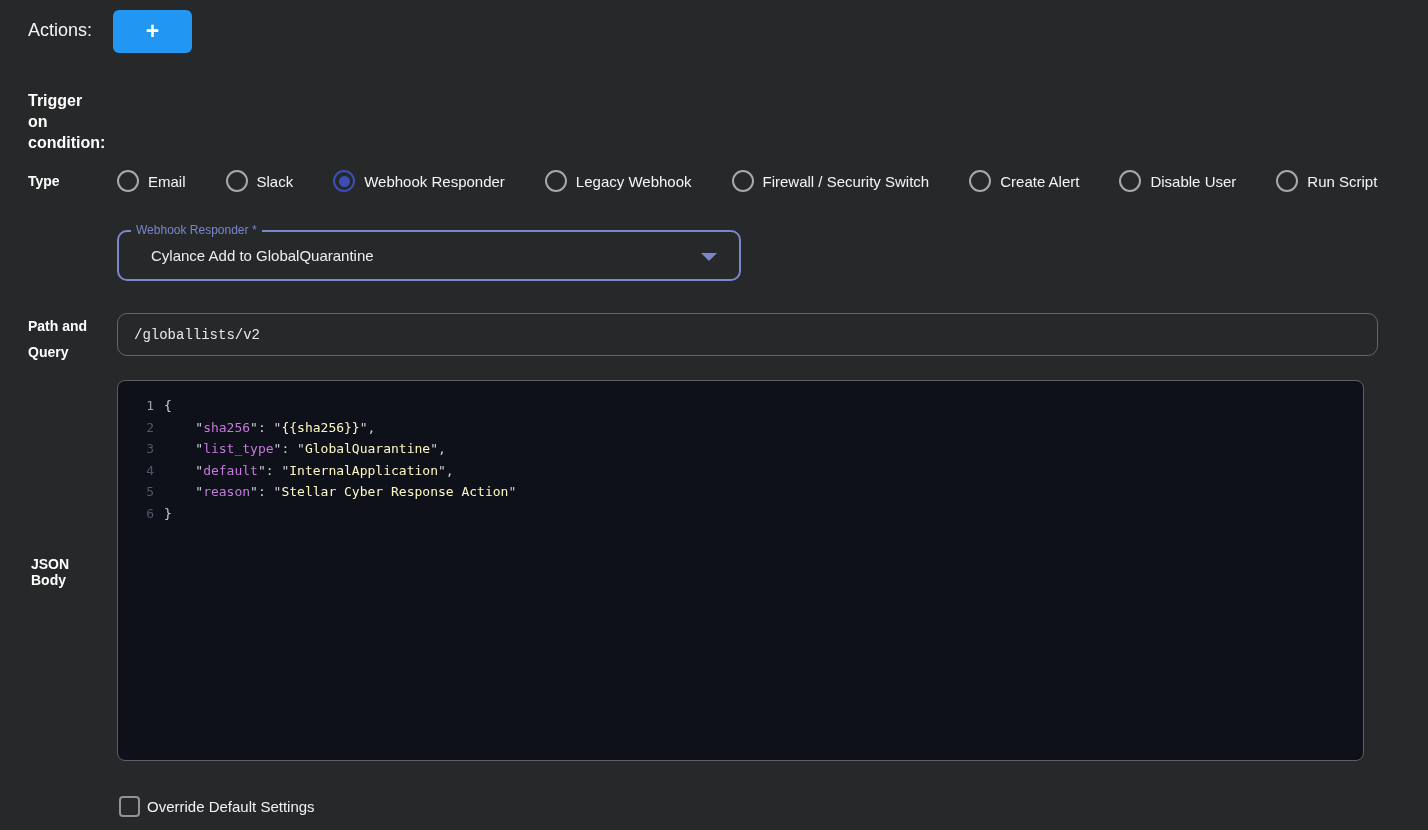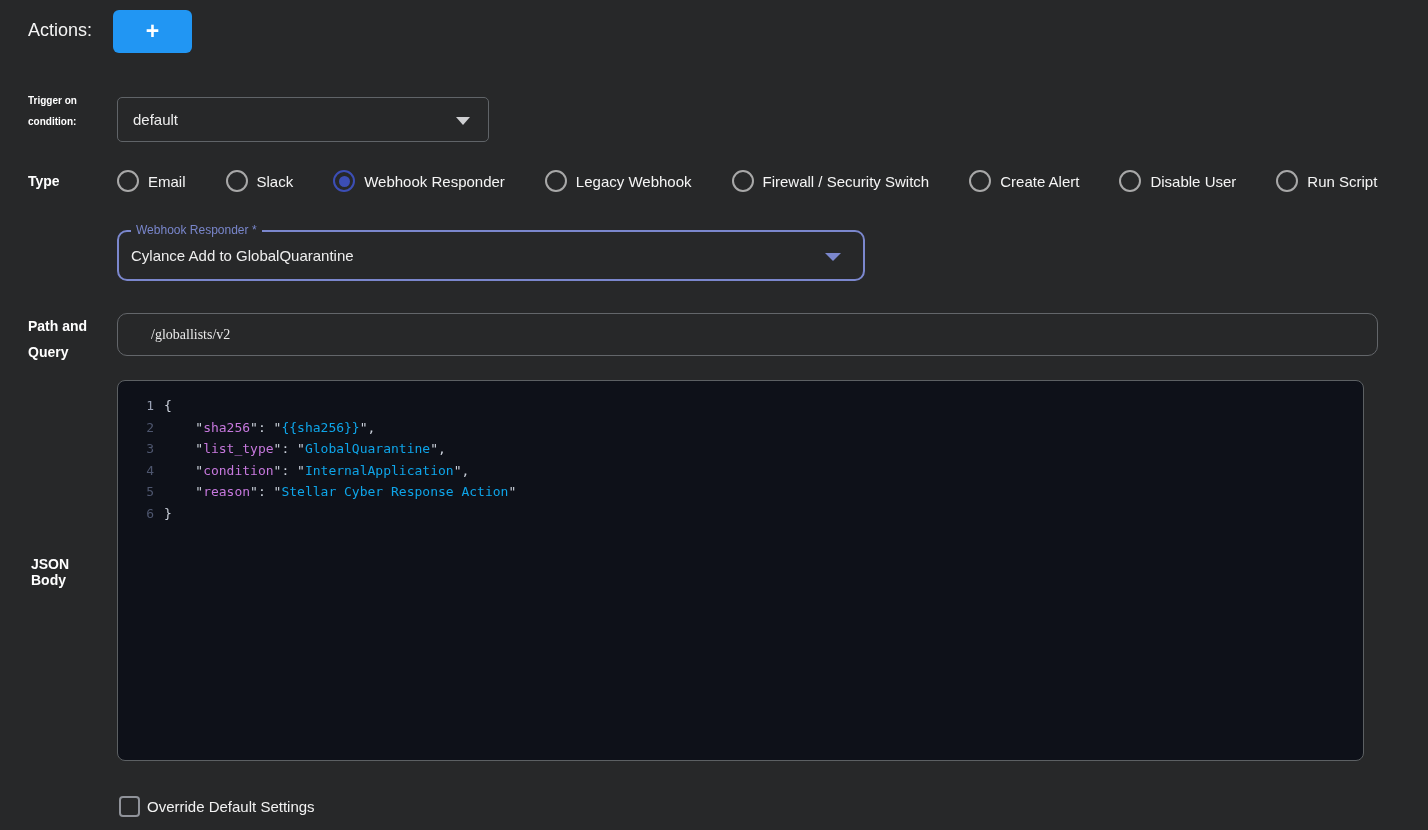--- a/index.html
+++ b/index.html
@@ -17,21 +17,21 @@
   
   .actions-label{position:absolute;left:28px;top:20px;font-size:18px;color:#f5f5f5;}
   .add-btn{
     position:absolute;left:113px;top:10px;width:79px;height:43px;
     background:#2196f3;border:none;border-radius:6px;cursor:pointer;
     display:flex;align-items:center;justify-content:center;
   }
   .add-btn .plus{color:#ffffff;font-size:23px;font-weight:bold;line-height:1;}
 
   
-  .trigger-label{position:absolute;left:28px;top:90px;width:72px;font-size:10px;line-height:21px;}
+  .trigger-label{position:absolute;left:28px;top:90px;width:72px;font-size:16px;line-height:21px;}
   .trigger-select{
     position:absolute;left:117px;top:97px;width:372px;height:45px;
     border:1px solid #606468;border-radius:5px;box-sizing:border-box;
     display:flex;align-items:center;cursor:pointer;
   }
   .trigger-select .value{margin-left:15px;font-size:15px;color:#eeeeee;}
   .caret-gray{
     position:absolute;right:18px;top:50%;margin-top:-3px;
     width:0;height:0;border-left:7px solid transparent;border-right:7px solid transparent;
     border-top:8px solid #cfd0d2;
@@ -48,84 +48,80 @@
     width:18px;height:18px;border:2px solid #a8a8a8;border-radius:50%;
     display:flex;align-items:center;justify-content:center;flex:0 0 auto;
   }
   .radio-dot{width:11px;height:11px;border-radius:50%;background:transparent;}
   .radio-item.selected .radio-circle{border-color:#3c4eb5;}
   .radio-item.selected .radio-dot{background:#3c4eb5;}
   .radio-label{margin-left:9px;font-size:15px;color:#f5f5f5;}
 
   
   .wr-select{
-    position:absolute;left:117px;top:230px;width:748px;height:51px;
+    position:absolute;left:117px;top:230px;width:624px;height:51px;
     border:2px solid #7b87cd;border-radius:10px;box-sizing:border-box;
     display:flex;align-items:center;cursor:pointer;
   }
   .wr-floating-label{
     position:absolute;left:12px;top:-9px;
     background:#272829;padding:0 5px;
     font-size:12px;color:#7986cb;line-height:14px;white-space:nowrap;
   }
   .wr-floating-label .req{color:#7986cb;}
-  .wr-value{margin-left:12px;font-size:15px;color:#eeeeee;}
+  .wr-value{margin-left:32px;font-size:15px;color:#eeeeee;}
   .caret-indigo{
     position:absolute;right:22px;top:50%;margin-top:-3px;
     width:0;height:0;border-left:8px solid transparent;border-right:8px solid transparent;
     border-top:8px solid #7b87cd;
   }
 
   
   .path-label{position:absolute;left:28px;top:313px;width:70px;font-size:14px;line-height:26px;}
   .path-input{
     position:absolute;left:117px;top:313px;width:1261px;height:43px;box-sizing:border-box;
     background:transparent;border:1px solid #63666a;border-radius:10px;
-    color:#e9e9e9;font-size:14px;font-family:Liberation Serif, serif;
-    padding:0 0 0 33px;outline:none;
+    color:#e9e9e9;font-size:14px;font-family:Liberation Mono, monospace;
+    padding:0 0 0 16px;outline:none;
   }
 
   
   .json-label{position:absolute;left:31px;top:556px;font-size:14px;line-height:16px;width:50px;}
   .editor{
     position:absolute;left:117px;top:380px;width:1247px;height:381px;box-sizing:border-box;
     background:#0e1119;border:1px solid #5c6063;border-radius:8px;
     padding-top:14px;overflow:hidden;cursor:text;
   }
   .code-line{display:flex;font-family:"DejaVu Sans Mono", monospace;font-size:13px;line-height:21.5px;white-space:pre;}
   .code-line .ln{width:36px;flex:0 0 auto;text-align:right;padding-right:10px;color:#4e566e;}
   .code-line .ln.active{color:#9aa2b5;}
   .code-line .lc{flex:1;}
   .t-p{color:#ccd2dc;}
   .t-k{color:#c678dd;}
-  .t-s{color:#0ea5e9;}
+  .t-s{color:#fef9c3;}
 
   
   .mute-label{position:absolute;left:33px;top:798px;font-size:15px;margin-top:48px;}
   .checkbox{
     position:absolute;left:119px;top:796px;width:17px;height:17px;
     border:2px solid #90939a;border-radius:4px;background:transparent;cursor:pointer;
   }
   .checkbox-label{position:absolute;left:147px;top:798px;font-size:15px;color:#f2f2f2;}
 </style>
 </head>
 <body>
 
 <div class="page">
 
   <div class="actions-label label">Actions:</div>
   <button class="add-btn">
     <span class="plus">+</span>
   </button>
 
   <div class="trigger-label label bold">Trigger on condition:</div>
-  <div class="trigger-select">
-    <span class="value">default</span>
-    <span class="caret-gray"></span>
-  </div>
 
   <div class="type-label label bold">Type</div>
   <div class="type-row">
   <label class="radio-item">
     <span class="radio-circle">
           <span class="radio-dot"></span>
         </span>
     <span class="radio-label">Email</span>
   </label>
 
@@ -201,21 +197,21 @@
     <span class="lc"><span class="t-p">    "</span><span class="t-k">sha256</span><span class="t-p">": "</span><span class="t-s">{{sha256}}</span><span class="t-p">",</span></span>
   </div>
 
   <div class="code-line">
     <span class="ln">3</span>
     <span class="lc"><span class="t-p">    "</span><span class="t-k">list_type</span><span class="t-p">": "</span><span class="t-s">GlobalQuarantine</span><span class="t-p">",</span></span>
   </div>
 
   <div class="code-line">
     <span class="ln">4</span>
-    <span class="lc"><span class="t-p">    "</span><span class="t-k">condition</span><span class="t-p">": "</span><span class="t-s">InternalApplication</span><span class="t-p">",</span></span>
+    <span class="lc"><span class="t-p">    "</span><span class="t-k">default</span><span class="t-p">": "</span><span class="t-s">InternalApplication</span><span class="t-p">",</span></span>
   </div>
 
   <div class="code-line">
     <span class="ln">5</span>
     <span class="lc"><span class="t-p">    "</span><span class="t-k">reason</span><span class="t-p">": "</span><span class="t-s">Stellar Cyber Response Action</span><span class="t-p">"</span></span>
   </div>
 
   <div class="code-line">
     <span class="ln">6</span>
     <span class="lc"><span class="t-p">}</span></span>

